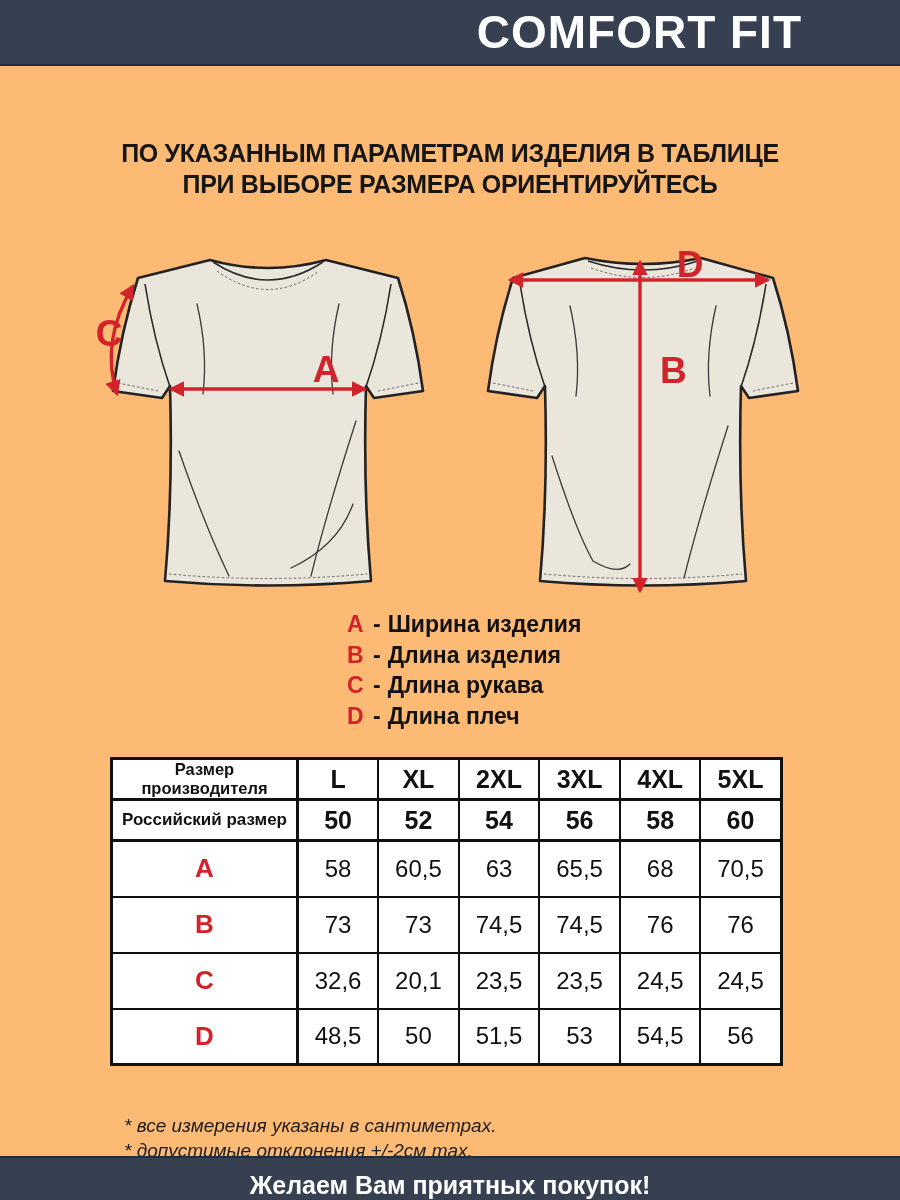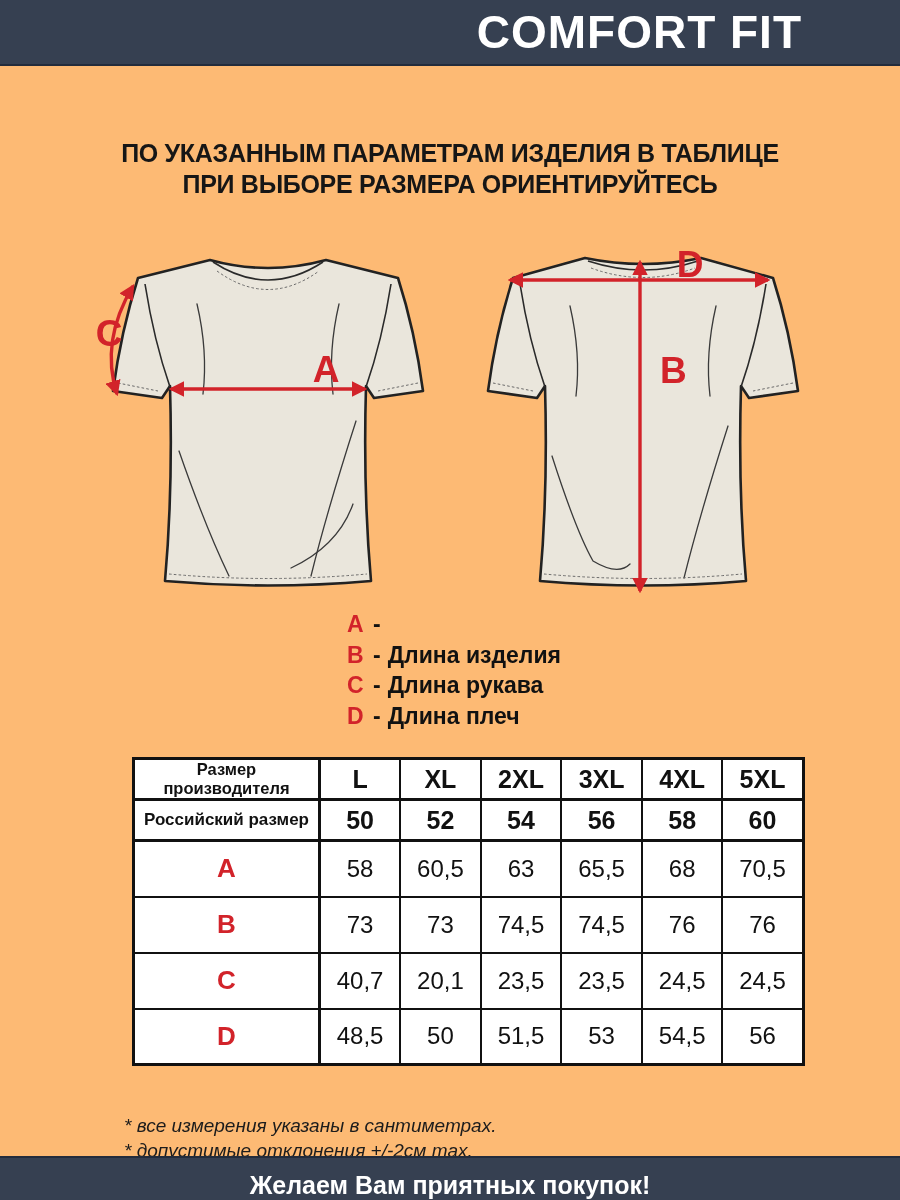--- a/index.html
+++ b/index.html
@@ -31,21 +31,21 @@
   .stitch{fill:none;stroke:#6a6a6a;stroke-width:1;stroke-dasharray:2.6 2.2;}
   .marrow{fill:none;stroke:#d2232a;stroke-width:3.4;}
   .mlabel{fill:#d2232a;font-weight:bold;font-size:37px;font-family:"Liberation Sans",sans-serif;}
   
   .legend{position:absolute;left:347px;top:611px;}
   .legend-row{display:flex;align-items:baseline;height:30.5px;font-size:23px;font-weight:bold;color:#111;}
   .legend-letter{color:#d2232a;min-width:24px;}
   .legend-sep{margin:0 7px 0 2px;}
   
   .size-table{
-    position:absolute;left:132px;top:757px;width:670px;
+    position:absolute;left:110px;top:757px;width:670px;
     border-collapse:collapse;table-layout:fixed;background:#ffffff;
     border:3px solid #111111;
   }
   .size-table td{
     border:2px solid #111111;text-align:center;vertical-align:middle;
     color:#111111;padding:0;
   }
   .size-table td.c0{border-right-width:3px;}
   tr.r1{height:40px;} tr.r2{height:41px;margin-top:26px;} tr.rm{height:56px;}
   tr.r1 td{font-weight:bold;font-size:25px;border-bottom-width:3px;}
@@ -130,20 +130,21 @@
       <line class="marrow" x1="152" y1="16" x2="152" y2="345" marker-start="url(#ahb)" marker-end="url(#ahb)"></line>
       <text class="mlabel" x="202" y="31" text-anchor="middle">D</text>
       <text class="mlabel" x="172" y="137" text-anchor="start">B</text>
     </svg>
   </div>
 
   <div class="legend">
     <div class="legend-row">
       <span class="legend-letter">A</span>
       <span class="legend-sep">-</span>
+      <span class="legend-label">Ширина изделия</span>
     </div>
     <div class="legend-row">
       <span class="legend-letter">B</span>
       <span class="legend-sep">-</span>
       <span class="legend-label">Длина изделия</span>
     </div>
     <div class="legend-row">
       <span class="legend-letter">C</span>
       <span class="legend-sep">-</span>
       <span class="legend-label">Длина рукава</span>
@@ -197,21 +198,21 @@
       <td class="c0">B</td>
       <td>73</td>
       <td>73</td>
       <td>74,5</td>
       <td>74,5</td>
       <td>76</td>
       <td>76</td>
     </tr>
     <tr class="rm">
       <td class="c0">C</td>
-      <td>40,7</td>
+      <td>32,6</td>
       <td>20,1</td>
       <td>23,5</td>
       <td>23,5</td>
       <td>24,5</td>
       <td>24,5</td>
     </tr>
     <tr class="rm">
       <td class="c0">D</td>
       <td>48,5</td>
       <td>50</td>

